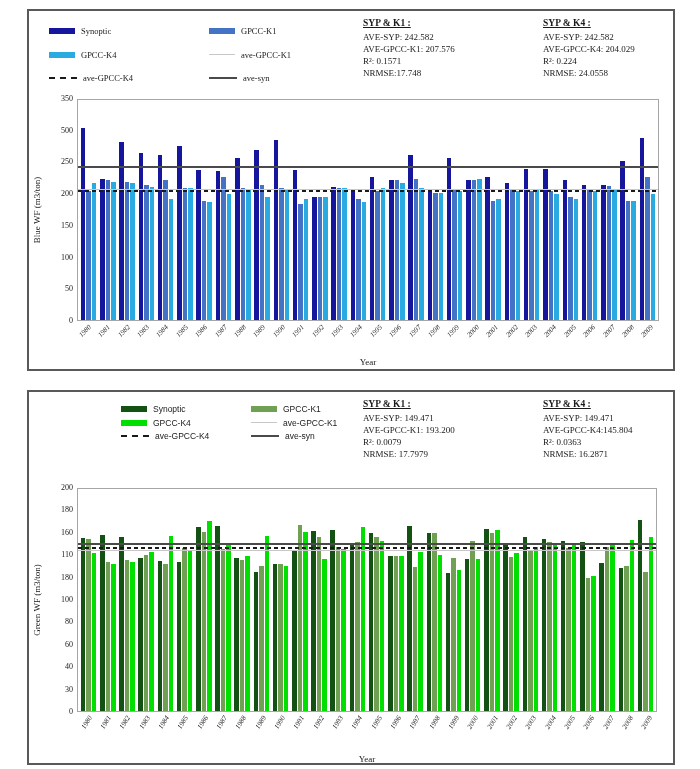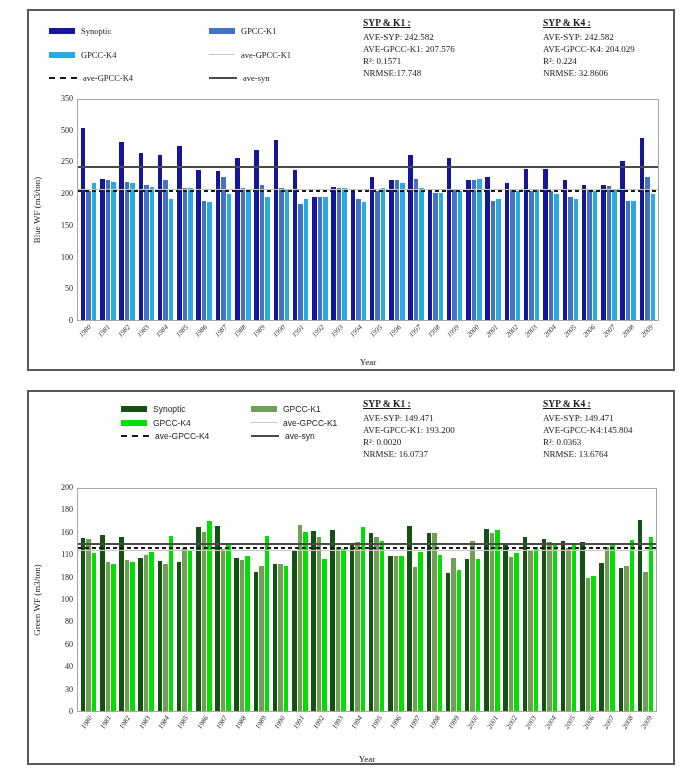--- a/index.html
+++ b/index.html
@@ -85,21 +85,21 @@
           <div class="stat-line">AVE-SYP: 242.582</div>
           <div class="stat-line">AVE-GPCC-K1:  207.576</div>
           <div class="stat-line">R²:  0.1571</div>
           <div class="stat-line">NRMSE:17.748</div>
         </div>
         <div class="stat-box">
           <div class="stat-title">SYP &amp; K4 :</div>
           <div class="stat-line">AVE-SYP: 242.582</div>
           <div class="stat-line">AVE-GPCC-K4: 204.029</div>
           <div class="stat-line">R²: 0.224</div>
-          <div class="stat-line">NRMSE: 32.8606</div>
+          <div class="stat-line">NRMSE: 24.0558</div>
         </div>
       </div>
     <div class="plotwrap">
       <div class="ylab">Blue WF (m3/ton)</div>
       <div class="yaxis">
           <span style="bottom: 0%;">0</span>
           <span style="bottom: 14.2857%;">50</span>
           <span style="bottom: 28.5714%;">100</span>
           <span style="bottom: 42.8571%;">150</span>
           <span style="bottom: 57.1429%;">200</span>
@@ -383,29 +383,29 @@
         <div class="legend-item">
           <span class="sw sw-solid" style="background: rgb(74, 74, 74);"></span>
           <span>ave-syn</span>
         </div>
       </div>
     <div class="stats">
         <div class="stat-box">
           <div class="stat-title">SYP &amp; K1 :</div>
           <div class="stat-line">AVE-SYP: 149.471</div>
           <div class="stat-line">AVE-GPCC-K1:  193.200</div>
-          <div class="stat-line">R²: 0.0020</div>
-          <div class="stat-line">NRMSE: 16.0737</div>
+          <div class="stat-line">R²: 0.0079</div>
+          <div class="stat-line">NRMSE: 17.7979</div>
         </div>
         <div class="stat-box">
           <div class="stat-title">SYP &amp; K4 :</div>
           <div class="stat-line">AVE-SYP: 149.471</div>
           <div class="stat-line">AVE-GPCC-K4:145.804</div>
           <div class="stat-line">R²: 0.0363</div>
-          <div class="stat-line">NRMSE: 13.6764</div>
+          <div class="stat-line">NRMSE: 16.2871</div>
         </div>
       </div>
     <div class="plotwrap">
       <div class="ylab">Green WF (m3/ton)</div>
       <div class="yaxis">
           <span style="bottom: 0%;">0</span>
           <span style="bottom: 10%;">30</span>
           <span style="bottom: 20%;">40</span>
           <span style="bottom: 30%;">60</span>
           <span style="bottom: 40%;">80</span>

